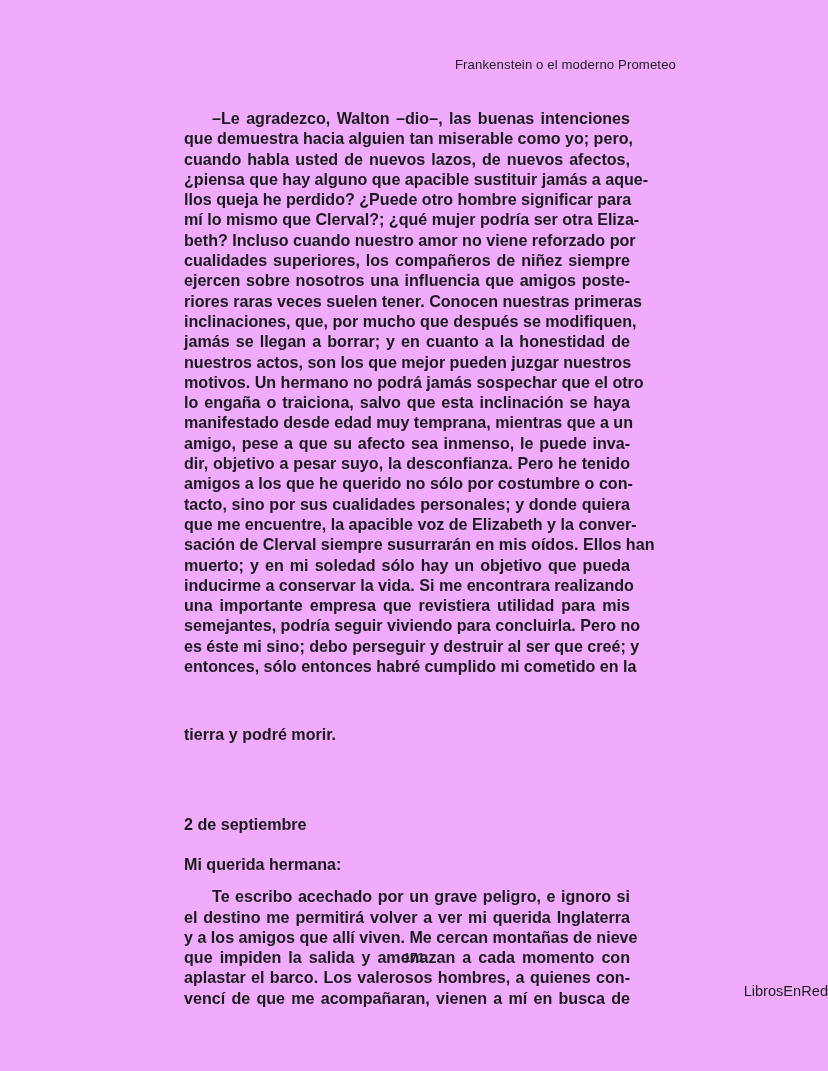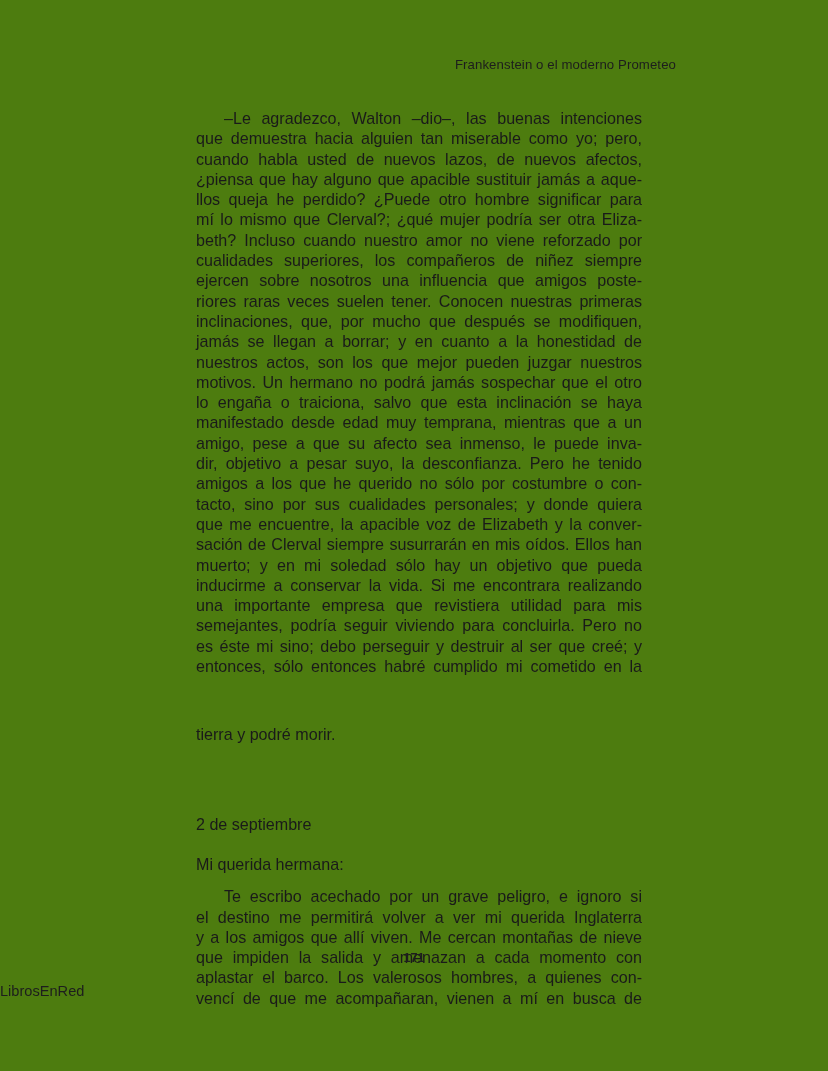--- a/index.html
+++ b/index.html
@@ -7,43 +7,44 @@
     padding: 0;
     background: #ffffff;
   }
   body {
     font-family: "Liberation Sans", sans-serif;
   }
   .page {
     position: relative;
     width: 828px;
     height: 1071px;
-    background: #4d7c0f;
+    background: #f0abfc;
     overflow: hidden;
   }
 
   
   .running-head {
     position: absolute;
     left: 192px;
     top: 56px;
     width: 484px;
     text-align: right;
     font-size: 13.2px;
     line-height: 17px;
     color: #1d1d1d;
     letter-spacing: .1px;
   }
 
   
   .text-column {
     position: absolute;
-    left: 196px;
+    left: 184px;
     top: 108px;
     width: 446px;
+    font-weight: bold;
   }
 
   .para {
     font-size: 16.1px;
     line-height: 20.3px;
     color: #1a1a1a;
     letter-spacing: 0px;
   }
 
   
@@ -101,21 +102,21 @@
     font-size: 12.6px;
     line-height: 16px;
     color: #1d1d1d;
     font-weight: bold;
   }
   .imprint {
     position: absolute;
     left: 0;
     top: 982px;
     width: 828px;
-    text-align: left;
+    text-align: right;
     font-size: 14.6px;
     line-height: 19px;
     color: #1d1d1d;
   }
 </style>
 </head>
 <body>
 
 <div class="page">
 

